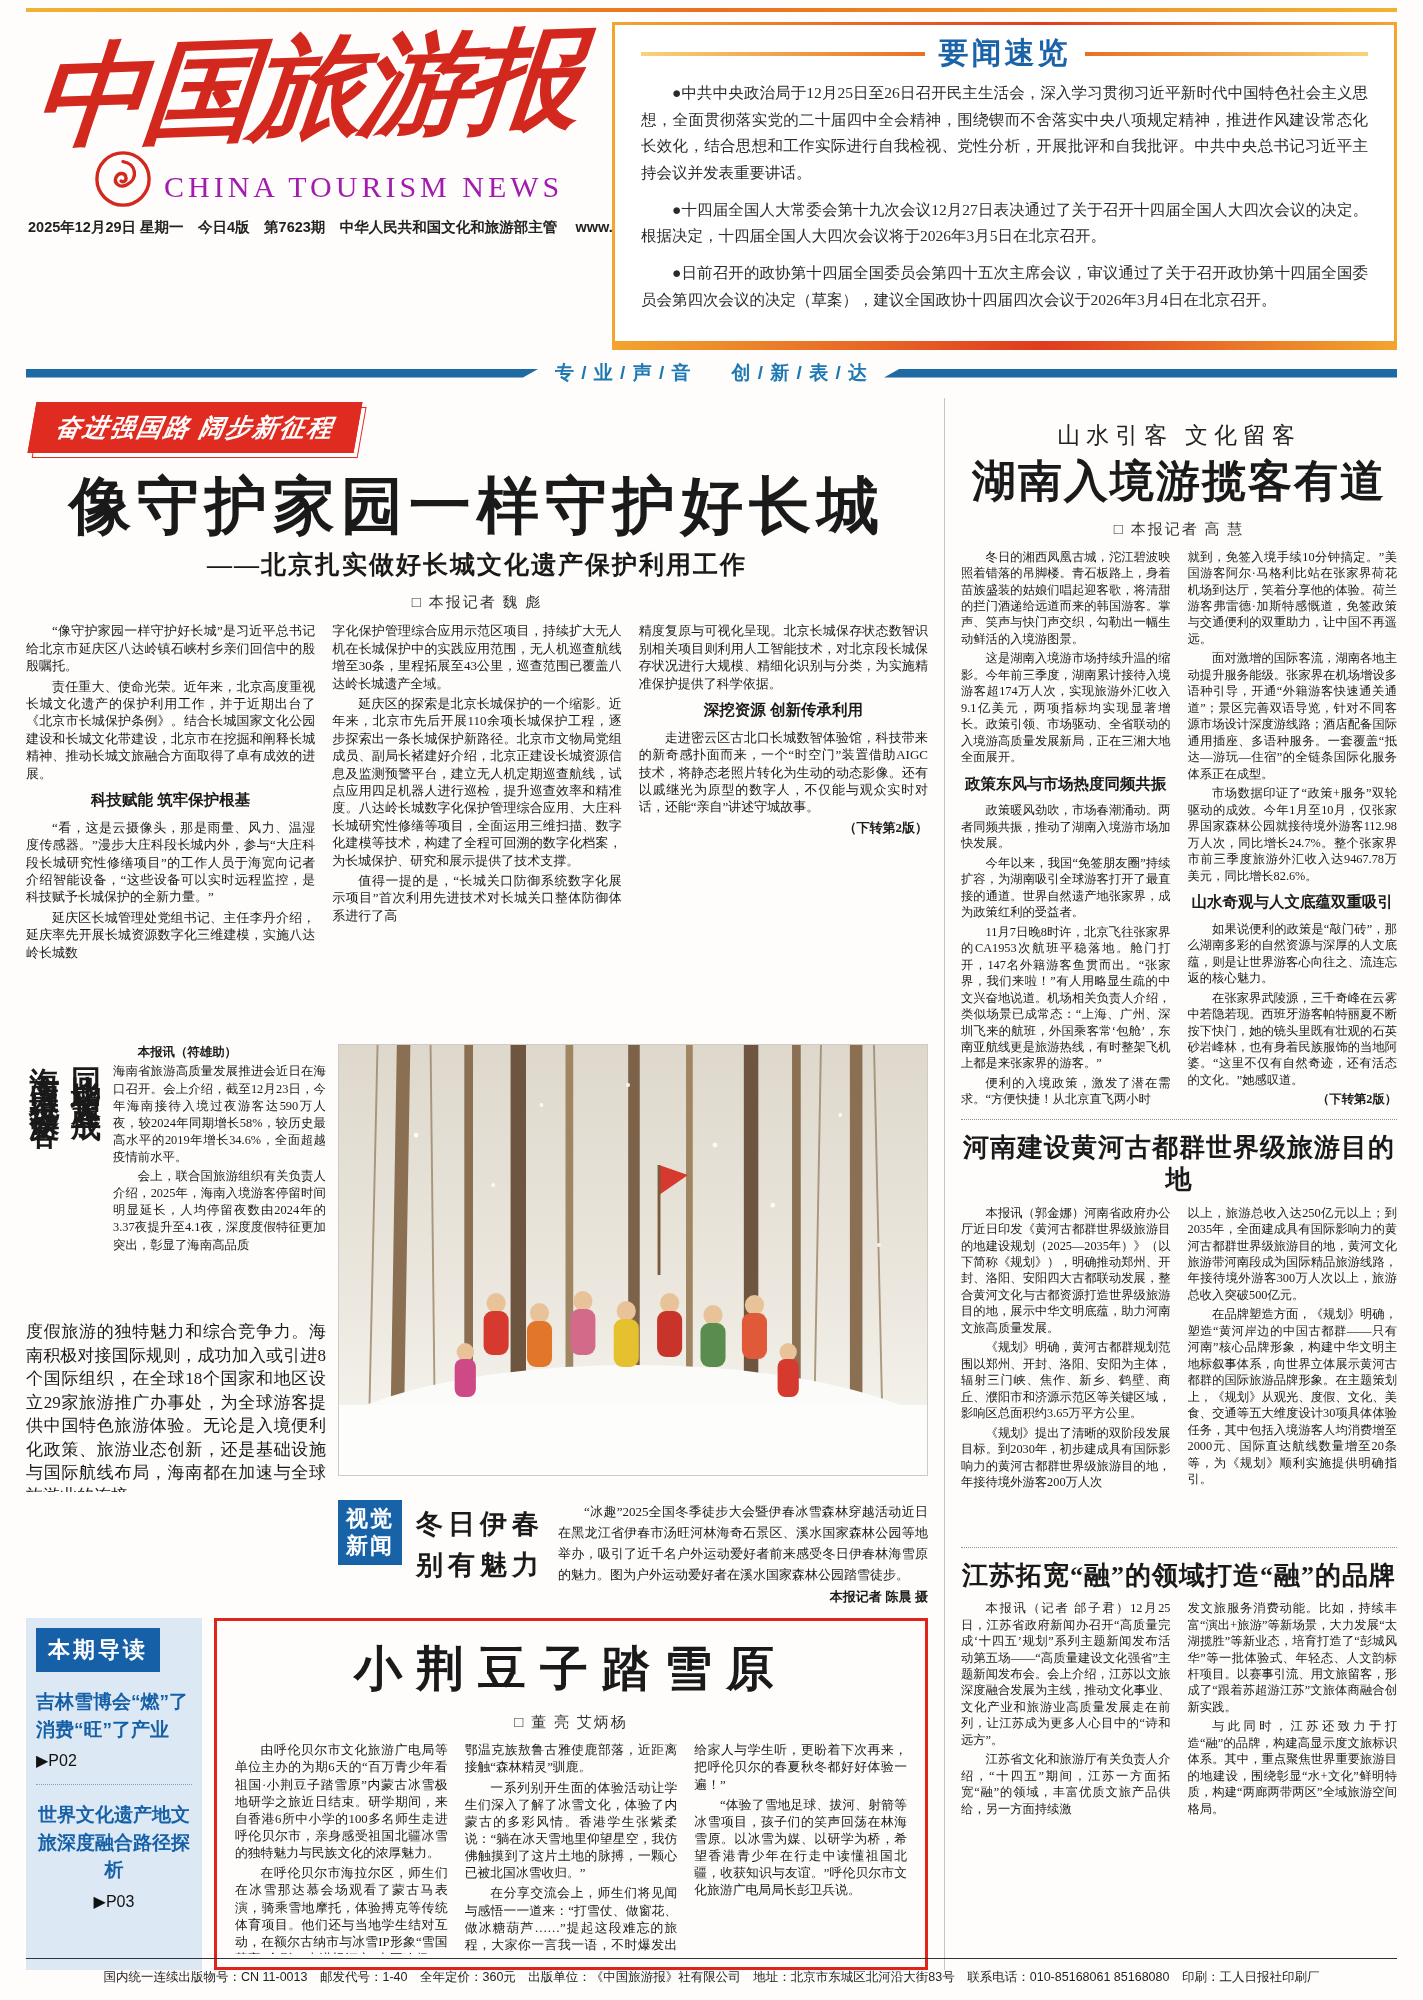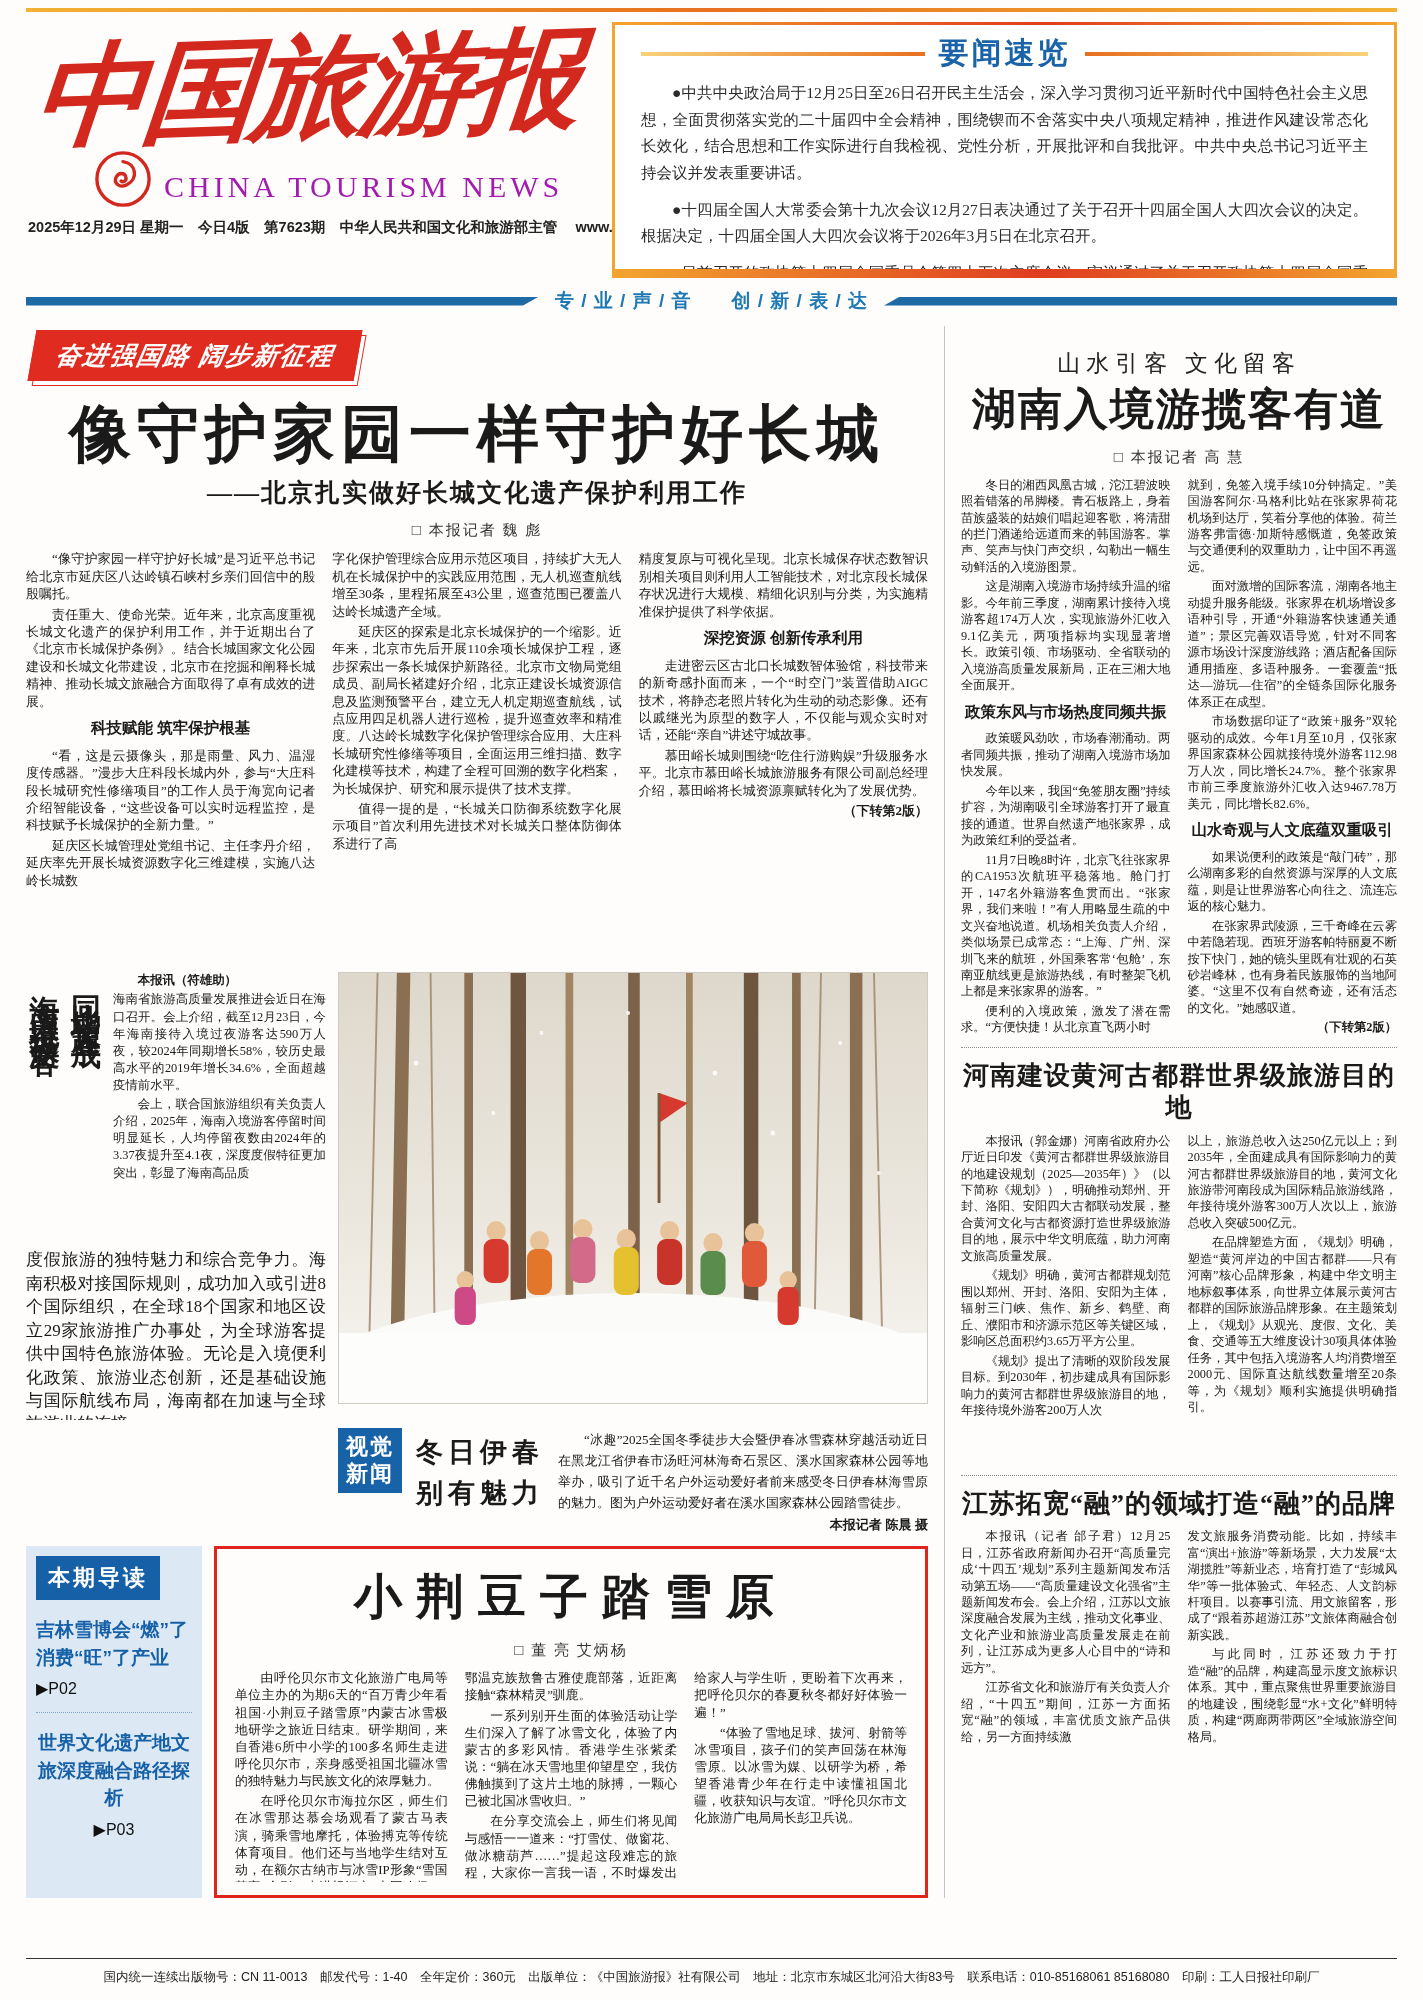--- a/index.html
+++ b/index.html
@@ -17,21 +17,21 @@
   .brand-sub{display:flex;align-items:center;gap:12px;margin:2px 0 0 68px;}
   .phoenix{width:58px;height:58px;flex:none;}
   .brand-en{font-size:30px;font-weight:normal;color:#a21caf;letter-spacing:4px;white-space:nowrap;margin-top:16px;}
   .dateline{margin:10px 0 0 2px;font-family:"Liberation Sans","DejaVu Sans",sans-serif;
             font-size:14.5px;font-weight:bold;color:#222;white-space:nowrap;}
   .dateline .site{margin-left:14px;}
 
   
   .brief-wrap{flex:1;background:linear-gradient(90deg,#f2a52f,#e03c1f 55%,#f2a52f);
               padding:3px 3px 9px 3px;align-self:flex-start;}
-  .brief{background:#fff;padding:8px 26px 14px 26px;height:244px;box-sizing:border-box;overflow:hidden;}
+  .brief{background:#fff;padding:8px 26px 14px 26px;height:316px;box-sizing:border-box;overflow:hidden;}
   .brief-head{display:flex;align-items:center;gap:14px;margin-bottom:6px;}
   .brief-head .hr{flex:1;height:4px;background:linear-gradient(90deg,#f8d27a,#e8701f);}
   .brief-head .hr.r{background:linear-gradient(90deg,#e8701f,#f8d27a);}
   .brief-title{font-size:30px;font-weight:bold;color:#1a63a8;letter-spacing:3px;white-space:nowrap;}
   .brief-body{font-size:15.5px;line-height:1.72;color:#2b2b2b;text-align:justify;}
   .brief-body .p{text-indent:2em;margin:0 0 10px 0;}
 
   
   .slogan{display:flex;align-items:center;margin:10px 0 12px 0;}
   .slogan .bar{flex:1;height:9px;background:#1d6aa5;}
@@ -188,21 +188,20 @@
           </div>
         <div class="col">
             <div class="pc">字化保护管理综合应用示范区项目，持续扩大无人机在长城保护中的实践应用范围，无人机巡查航线增至30条，里程拓展至43公里，巡查范围已覆盖八达岭长城遗产全域。</div>
             <div class="p">延庆区的探索是北京长城保护的一个缩影。近年来，北京市先后开展110余项长城保护工程，逐步探索出一条长城保护新路径。北京市文物局党组成员、副局长褚建好介绍，北京正建设长城资源信息及监测预警平台，建立无人机定期巡查航线，试点应用四足机器人进行巡检，提升巡查效率和精准度。八达岭长城数字化保护管理综合应用、大庄科长城研究性修缮等项目，全面运用三维扫描、数字化建模等技术，构建了全程可回溯的数字化档案，为长城保护、研究和展示提供了技术支撑。</div>
             <div class="p">值得一提的是，“长城关口防御系统数字化展示项目”首次利用先进技术对长城关口整体防御体系进行了高</div>
           </div>
         <div class="col">
             <div class="pc">精度复原与可视化呈现。北京长城保存状态数智识别相关项目则利用人工智能技术，对北京段长城保存状况进行大规模、精细化识别与分类，为实施精准保护提供了科学依据。</div>
             <div class="h">深挖资源 创新传承利用</div>
             <div class="p">走进密云区古北口长城数智体验馆，科技带来的新奇感扑面而来，一个“时空门”装置借助AIGC技术，将静态老照片转化为生动的动态影像。还有以戚继光为原型的数字人，不仅能与观众实时对话，还能“亲自”讲述守城故事。</div>
-            <div class="p">慕田峪长城则围绕“吃住行游购娱”升级服务水平。北京市慕田峪长城旅游服务有限公司副总经理介绍，慕田峪将长城资源禀赋转化为了发展优势。</div>
             <div class="cont">（下转第2版）</div>
           </div>
       </div>
 
       <div class="row-a">
         <div class="hainan">
           <div class="hn-top">
             <div class="hn-heads">
               <div class="vh">海南入境过夜游客</div>
               <div class="vh">同比增长超五成</div>

